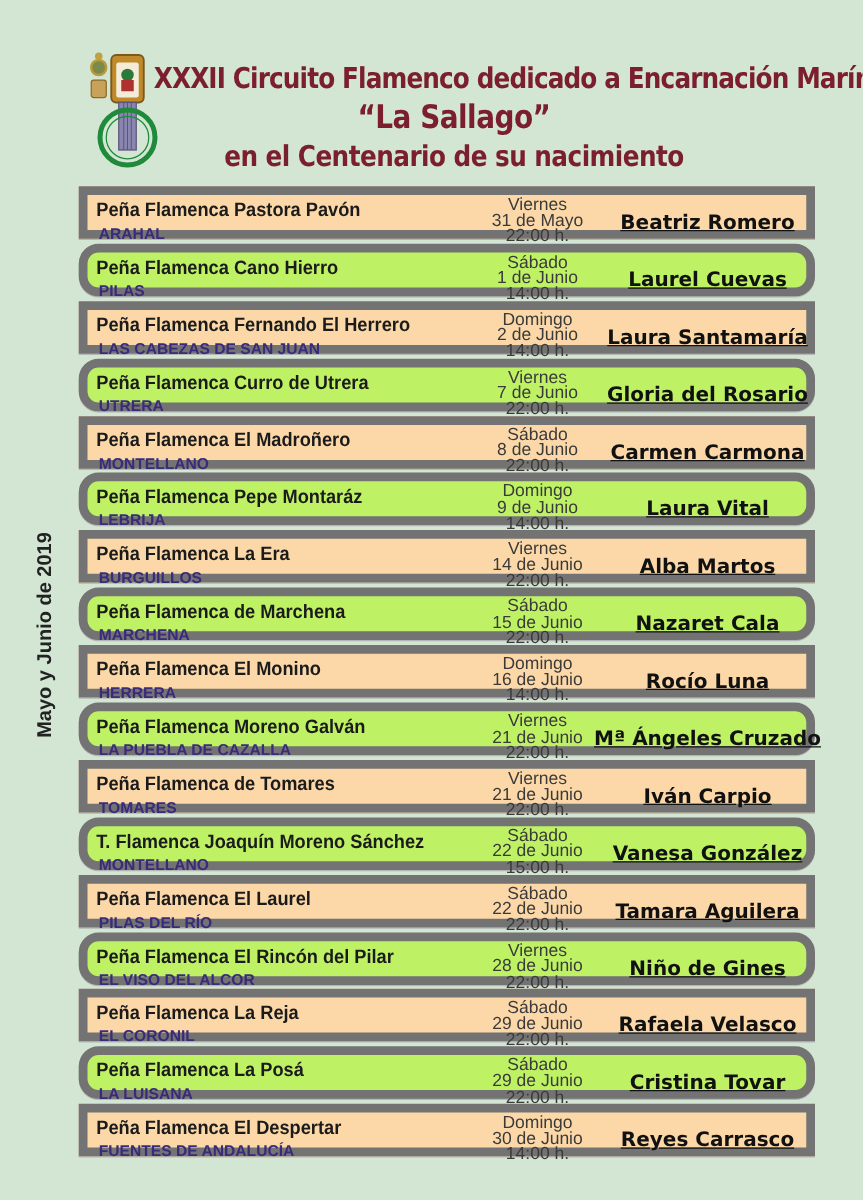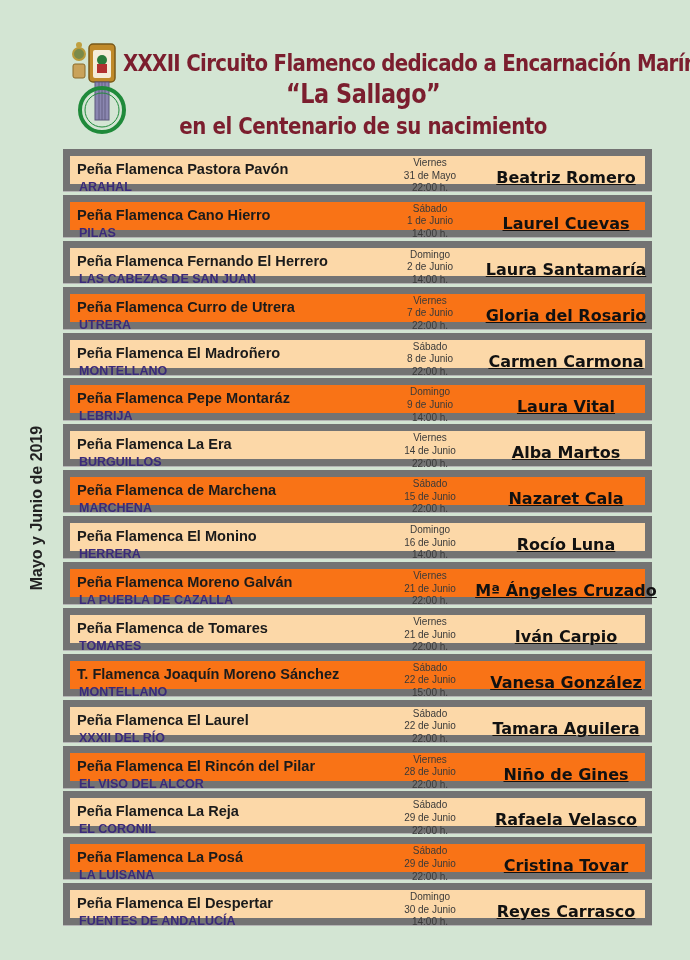--- a/index.html
+++ b/index.html
@@ -35,33 +35,33 @@
     white-space:nowrap; font-weight:bold; font-size:16px; color:#222;
     transform-origin:center center;
   }
   .rows { position:absolute; left:63px; top:149px; width:589px; }
   .row {
     position:relative; height:42px; margin-bottom:3.9px;
     border:7px solid #737373; box-sizing:border-box;
     box-shadow:0 1px 0 #b5b5b5;
   }
   .row.orange { background:#fcd8a8; }
-  .row.pink { background:#f97316; }
+  .row.pink { background:#bef264;border-radius:16px; }
   .peña {
     position:absolute; left:7px; top:4px;
     font-size:15.5px; font-weight:bold; color:#1b1b1b; white-space:nowrap;
     transform:scaleX(0.94); transform-origin:left center;
   }
   .town {
     position:absolute; left:9px; top:24px;
     font-size:12.5px; font-weight:bold; color:#3a2a7a; white-space:nowrap;text-align:center;
   }
   .date {
     position:absolute; left:300px; top:1px; width:120px; text-align:center;
-    font-size:10px; line-height:12.6px; color:#3a3a3a;
+    font-size:14px; line-height:12.6px; color:#3a3a3a;
   }
   .artist {
     position:absolute; left:398px; top:12px; width:196px; text-align:center;
     font-family:"DejaVu Sans", sans-serif; font-size:16px; font-weight:bold;
     color:#111; white-space:nowrap;text-decoration:underline;
   }
 </style>
 </head>
 <body>
 
@@ -212,21 +212,21 @@
     <div class="town">MONTELLANO</div>
     <div class="date">
       <div>Sábado</div>
       <div>22 de Junio</div>
       <div>15:00 h.</div>
     </div>
     <div class="artist">Vanesa González</div>
   </div>
     <div class="row orange">
     <div class="peña">Peña Flamenca El Laurel</div>
-    <div class="town">XXXII DEL RÍO</div>
+    <div class="town">PILAS DEL RÍO</div>
     <div class="date">
       <div>Sábado</div>
       <div>22 de Junio</div>
       <div>22:00 h.</div>
     </div>
     <div class="artist">Tamara Aguilera</div>
   </div>
     <div class="row pink">
     <div class="peña">Peña Flamenca El Rincón del Pilar</div>
     <div class="town">EL VISO DEL ALCOR</div>

